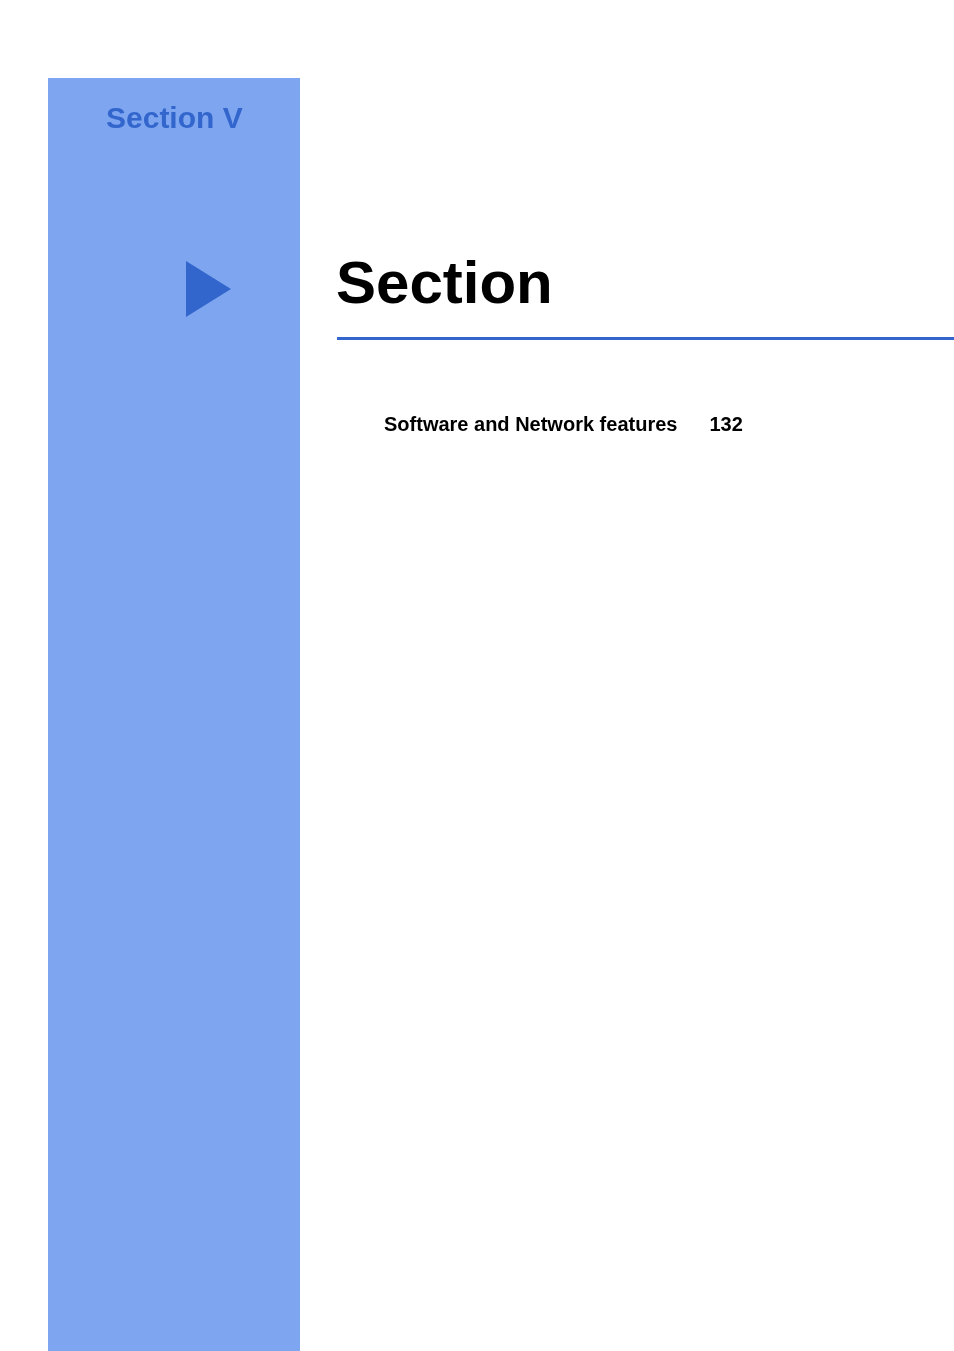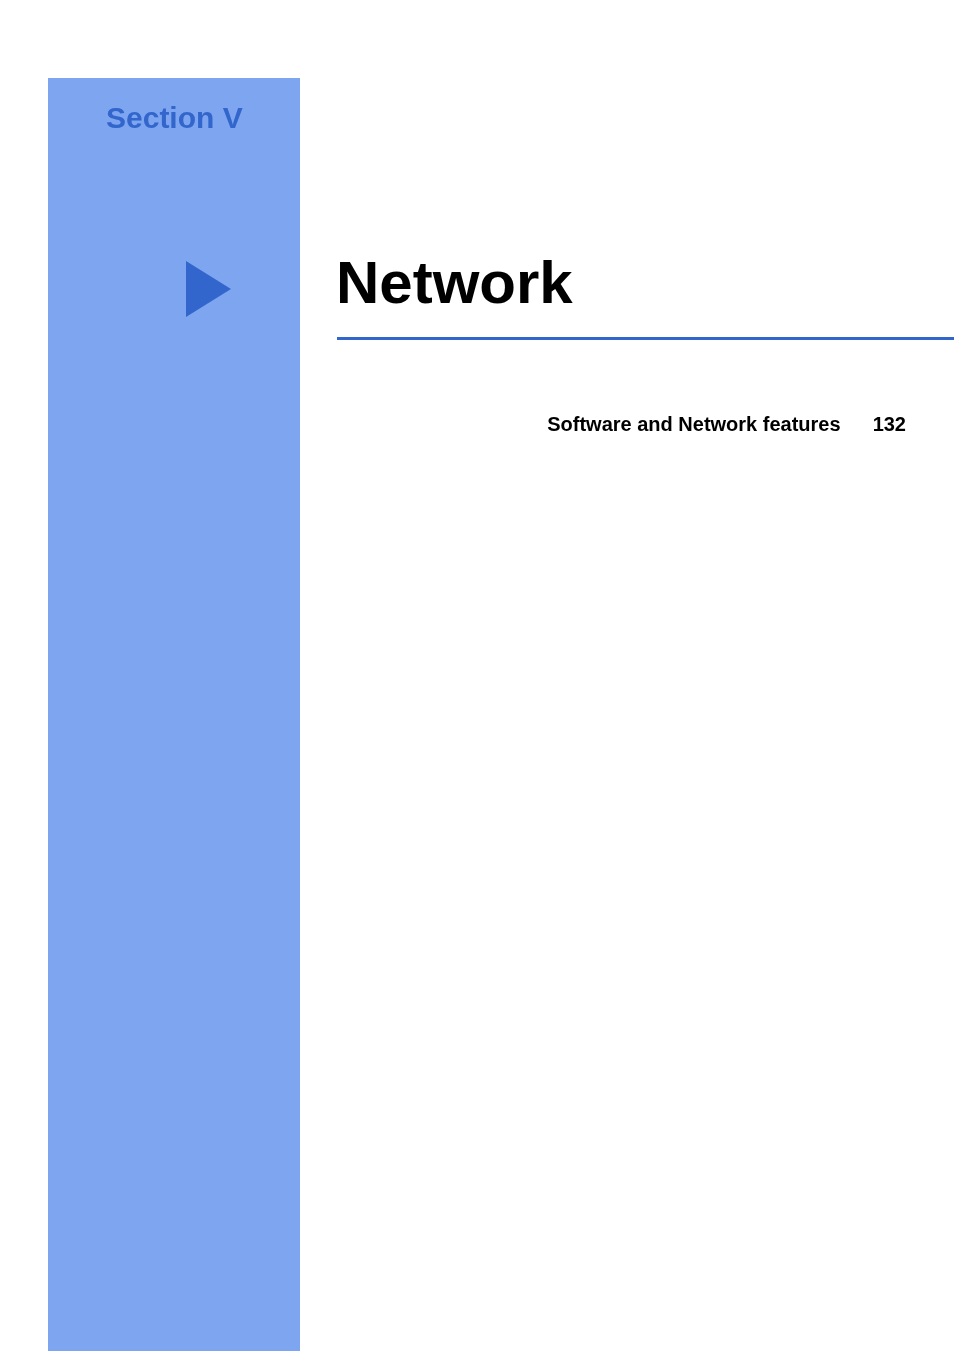--- a/index.html
+++ b/index.html
@@ -55,21 +55,21 @@
       width: 661px;
       height: 3px;
       background: #3366cc;
     }
     .toc-row {
       position: absolute;
       left: 320px;
       top: 349px;
       width: 554px;
       display: flex;
-      justify-content: flex-end;
+      justify-content: flex-start;
       align-items: baseline;
     }
     .toc-title {
       font-size: 20px;
       font-weight: bold;
       color: #000000;
     }
     .toc-page {
       font-size: 20px;
       font-weight: bold;
@@ -78,20 +78,20 @@
   </style>
 </head>
 <body>
 
 <div class="sidebar"></div>
 
 <div class="section-label">Section V</div>
 
 <div class="triangle-icon"></div>
 
-<div class="main-title">Network</div>
+<div class="main-title">Section</div>
 
 <div class="title-underline"></div>
 
 <div class="toc-row">
   <span class="toc-title">Software and Network features</span>
   <span class="toc-page">132</span>
 </div>
 
 </body></html>

